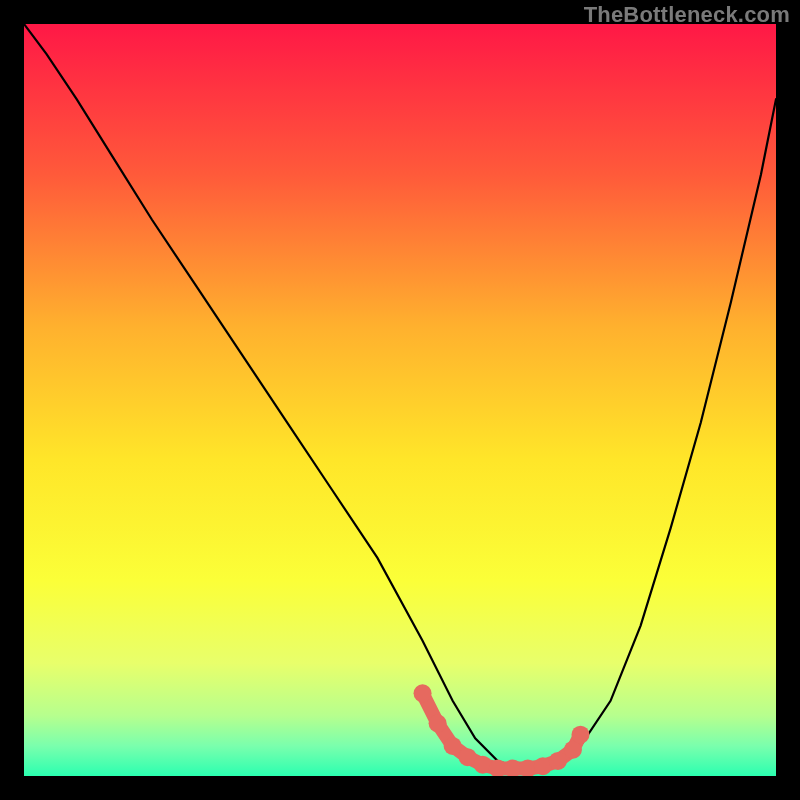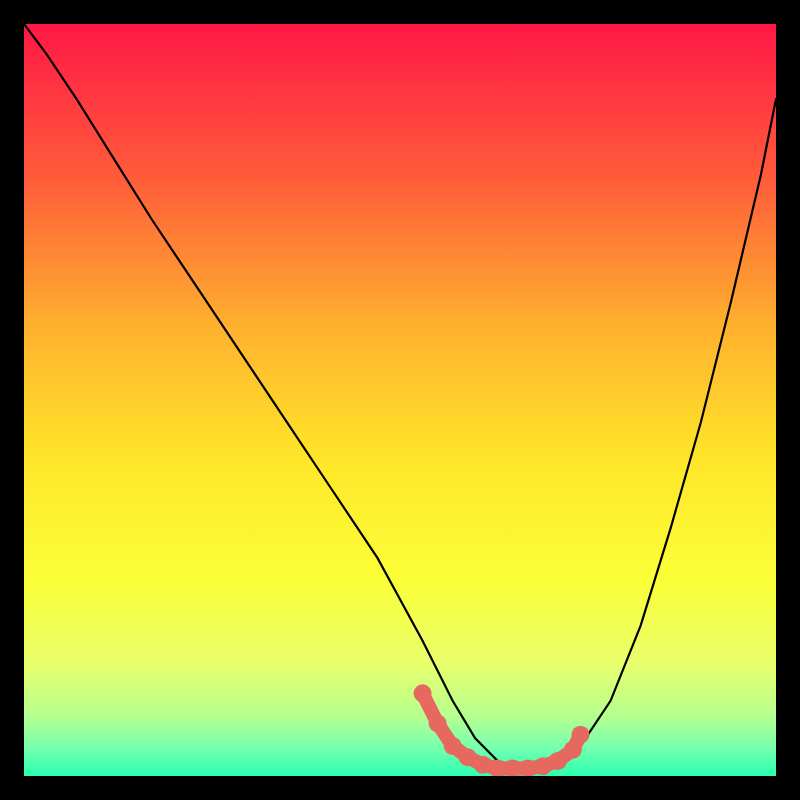--- a/index.html
+++ b/index.html
@@ -25,20 +25,21 @@
     color: #7a7a7a;
     letter-spacing: 0.2px;
     user-select: none;
   }
   svg { display: block; }
 </style>
 </head>
 <body>
 <div class="frame">
 
+<div class="watermark">TheBottleneck.com</div>
 
 <svg class="plot-area" width="752" height="752" viewBox="0 0 752 752" preserveAspectRatio="none">
   <defs>
     <linearGradient id="bg-grad" x1="0" y1="0" x2="0" y2="1">
           <stop offset="0%" stop-color="#ff1846"></stop>
           <stop offset="20%" stop-color="#ff5a3a"></stop>
           <stop offset="40%" stop-color="#ffb02e"></stop>
           <stop offset="57.99999999999999%" stop-color="#ffe629"></stop>
           <stop offset="74%" stop-color="#fbff38"></stop>
           <stop offset="85%" stop-color="#e8ff6b"></stop>

